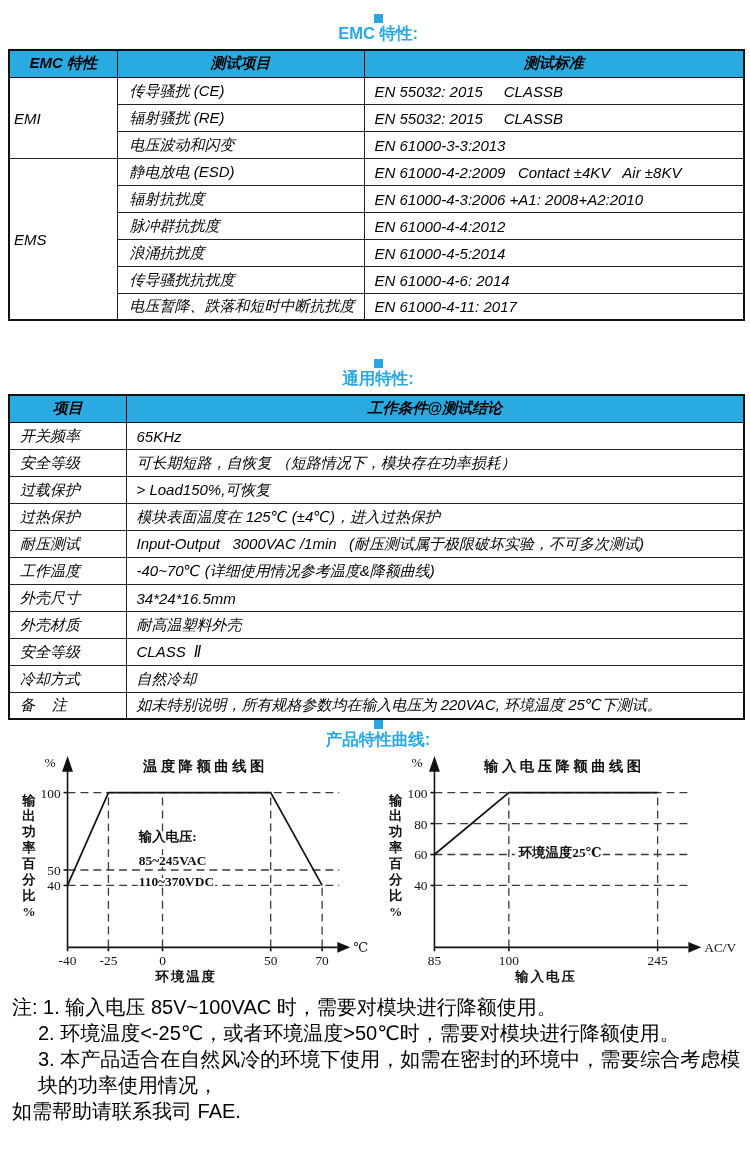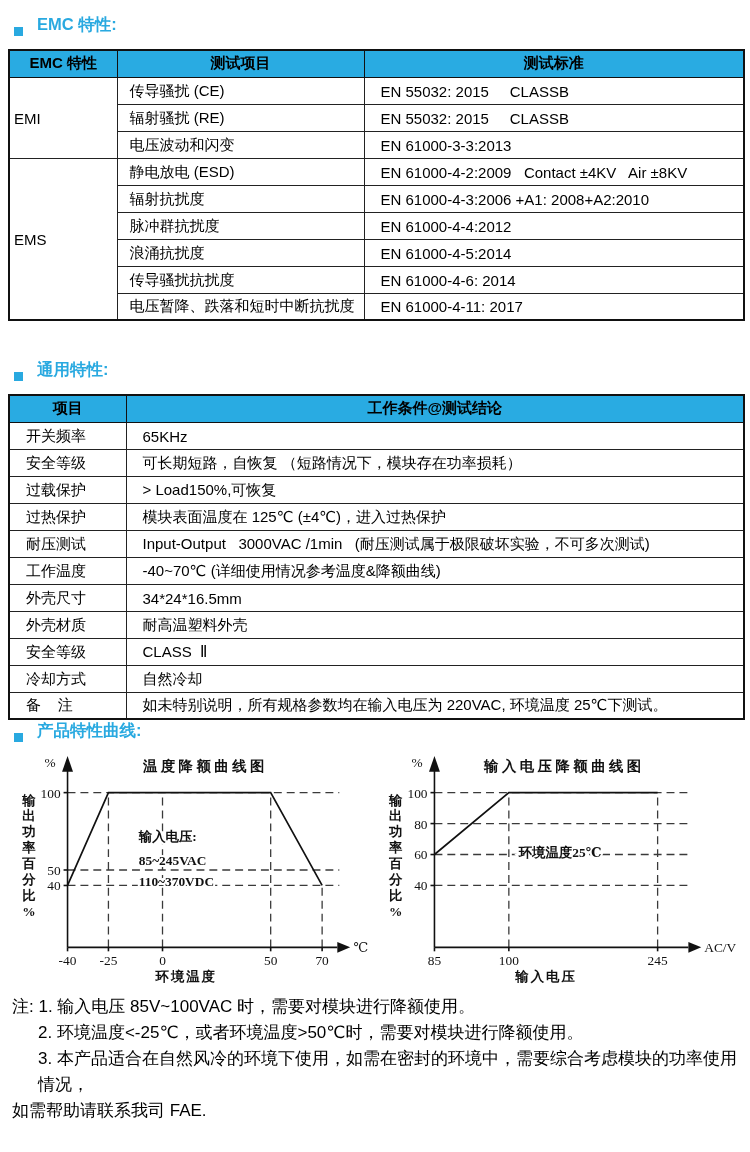--- a/index.html
+++ b/index.html
@@ -6,58 +6,58 @@
   html, body { margin: 0; padding: 0; }
   body {
     width: 750px; height: 1152px; overflow: hidden;
     background: #fff; color: #000;
     font-family: "Liberation Sans", "DejaVu Sans", sans-serif;
   }
   .page { padding: 14px 8px 0 8px; }
 
   
   .sec-title {
-    display: flex; align-items: flex-end; gap: 14px;
+    display: flex; align-items: center; 
     color: var(--accent, #29a9e0);
-    font-size: 16.5px; font-weight: 700; padding-left: 6px; height: 22px;
+    font-size: 16.5px; font-weight: 700; padding-left: 6px; height: 22px; flex-direction: column;
   }
   .bullet { width: 9px; height: 9px; background: var(--accent, #29a9e0); flex: 0 0 auto; }
   .mt2 { margin-top: 38px; }
   .mt3 { }
 
   
   table { border-collapse: collapse; width: 735px; table-layout: fixed; margin-top: 13px; }
-  table { border: 2px solid #111; }
+  table { border: 2px solid #111; font-style: italic; }
   th {
     background: var(--header-bg, #29abe2);
     font-weight: 700; font-size: 15px; height: 27px;
     border: 1px solid #111; padding: 0 4px; text-align: center;
   }
   td {
     border: 1px solid #222; font-size: 15px; height: 27px;
     padding: 1px 4px 0 4px; vertical-align: middle;
   }
   td.center { text-align: left; }
   td.item-cell { padding-left: 12px; }
-  td.pre { white-space: pre-wrap; padding-left: 16px; }
+  td.pre { white-space: pre-wrap; padding-left: 10px; }
 
   
   .charts { display: flex; justify-content: space-between; margin-top: 8px; padding: 0 4px; }
   svg text { font-family: "Liberation Serif", "DejaVu Serif", serif; }
   .dash  { stroke: #3a3a3a; stroke-width: 1.3; stroke-dasharray: 8 5; fill: none; }
   .axis  { stroke: #111; stroke-width: 1.6; }
   .axisfill { fill: #111; }
   .curve { stroke: #111; stroke-width: 1.7; fill: none; }
   .ticklbl { font-size: 13.5px; fill: #111; }
   .ctitle  { font-size: 14.5px; font-weight: 700; letter-spacing: 3.5px; fill: #111; }
   .alabel  { font-size: 13.5px; font-weight: 700; fill: #111; letter-spacing: 2px; }
   .anno    { font-size: 13.5px; font-weight: 600; fill: #111; stroke: #fff; stroke-width: 4; paint-order: stroke; }
 
   
-  .notes { margin-top: 6px; padding-left: 4px; font-size: 17px; line-height: 26px; }
+  .notes { margin-top: 6px; padding-left: 4px; font-size: 20px; line-height: 26px; }
   .note-line.indent { padding-left: 26px; }
 </style>
 </head>
 <body>
 
 <div class="page">
 
   <div class="sec-title">
     <span class="bullet"></span>
     <span>EMC 特性:</span>

